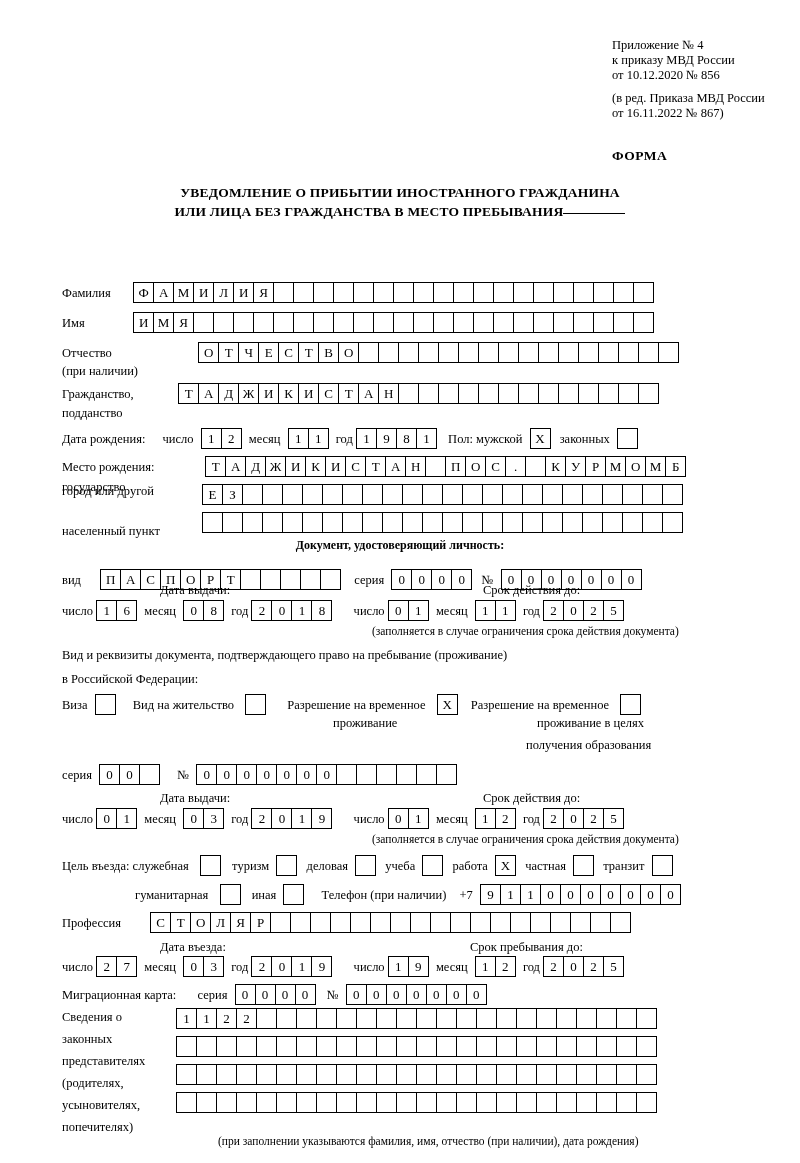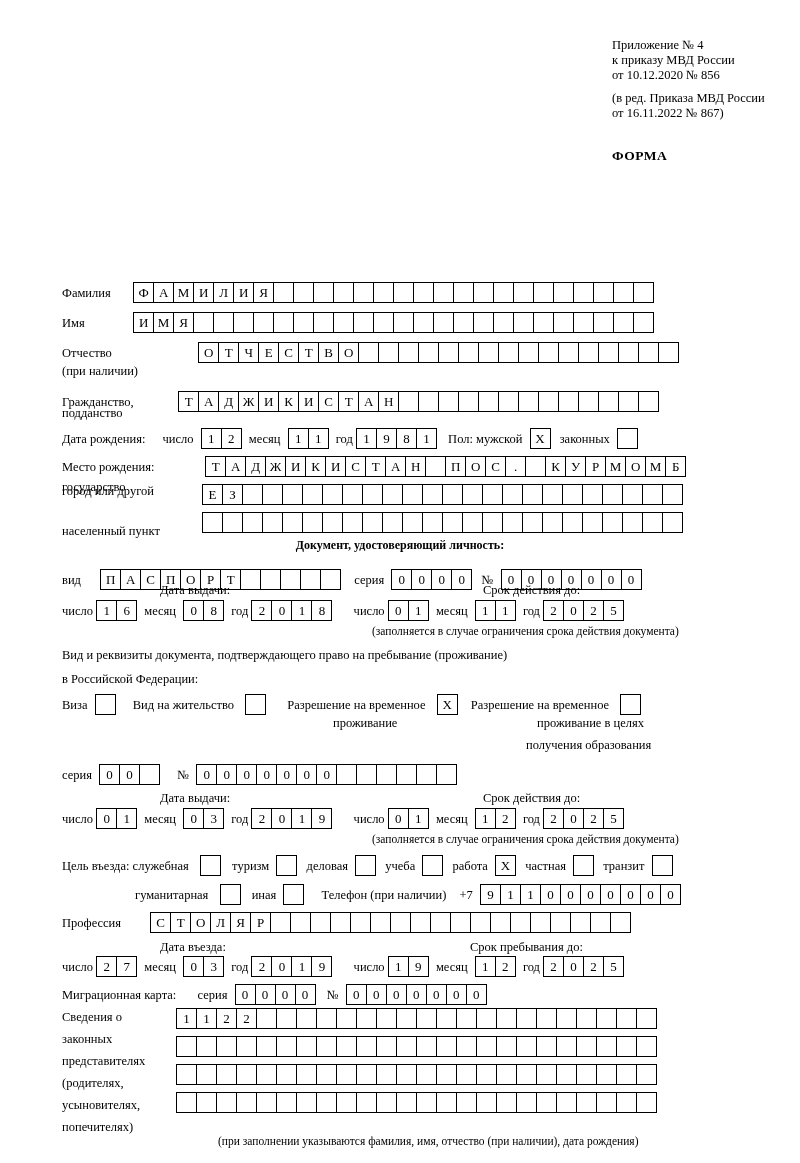--- a/index.html
+++ b/index.html
@@ -70,20 +70,24 @@
   <div class="hdr">
     <div>Приложение № 4</div>
     <div>к приказу МВД России</div>
     <div>от 10.12.2020 № 856</div>
     <div class="gap"></div>
     <div>(в ред. Приказа МВД России</div>
     <div>от 16.11.2022 № 867)</div>
   </div>
   <div class="forma">ФОРМА</div>
 
+  <div class="title">
+    <div>УВЕДОМЛЕНИЕ О ПРИБЫТИИ ИНОСТРАННОГО ГРАЖДАНИНА</div>
+    <div><span>ИЛИ ЛИЦА БЕЗ ГРАЖДАНСТВА В МЕСТО ПРЕБЫВАНИЯ</span><span class="ul"></span></div>
+  </div>
 
 
   <div class="row" style="top:282px;left:62px;">
     <span class="lbl" style="width:68px;display:inline-block;">Фамилия</span>
     <span class="cells" id="surname-cells">
         <span class="c">Ф</span>
         <span class="c">А</span>
         <span class="c">М</span>
         <span class="c">И</span>
         <span class="c">Л</span>
@@ -167,21 +171,21 @@
         <span class="c"></span>
         <span class="c"></span>
         <span class="c"></span>
         <span class="c"></span>
         <span class="c"></span>
         <span class="c"></span>
       </span>
   </div>
   <div class="row" style="top:364px;left:62px;">(при наличии)</div>
 
-  <div class="row" style="top:383px;left:62px;margin-top:8px;">
+  <div class="row" style="top:383px;left:62px;">
     <span class="lbl" style="width:113px;display:inline-block;">Гражданство,</span>
     <span class="cells" id="citizenship-cells">
         <span class="c">Т</span>
         <span class="c">А</span>
         <span class="c">Д</span>
         <span class="c">Ж</span>
         <span class="c">И</span>
         <span class="c">К</span>
         <span class="c">И</span>
         <span class="c">С</span>

